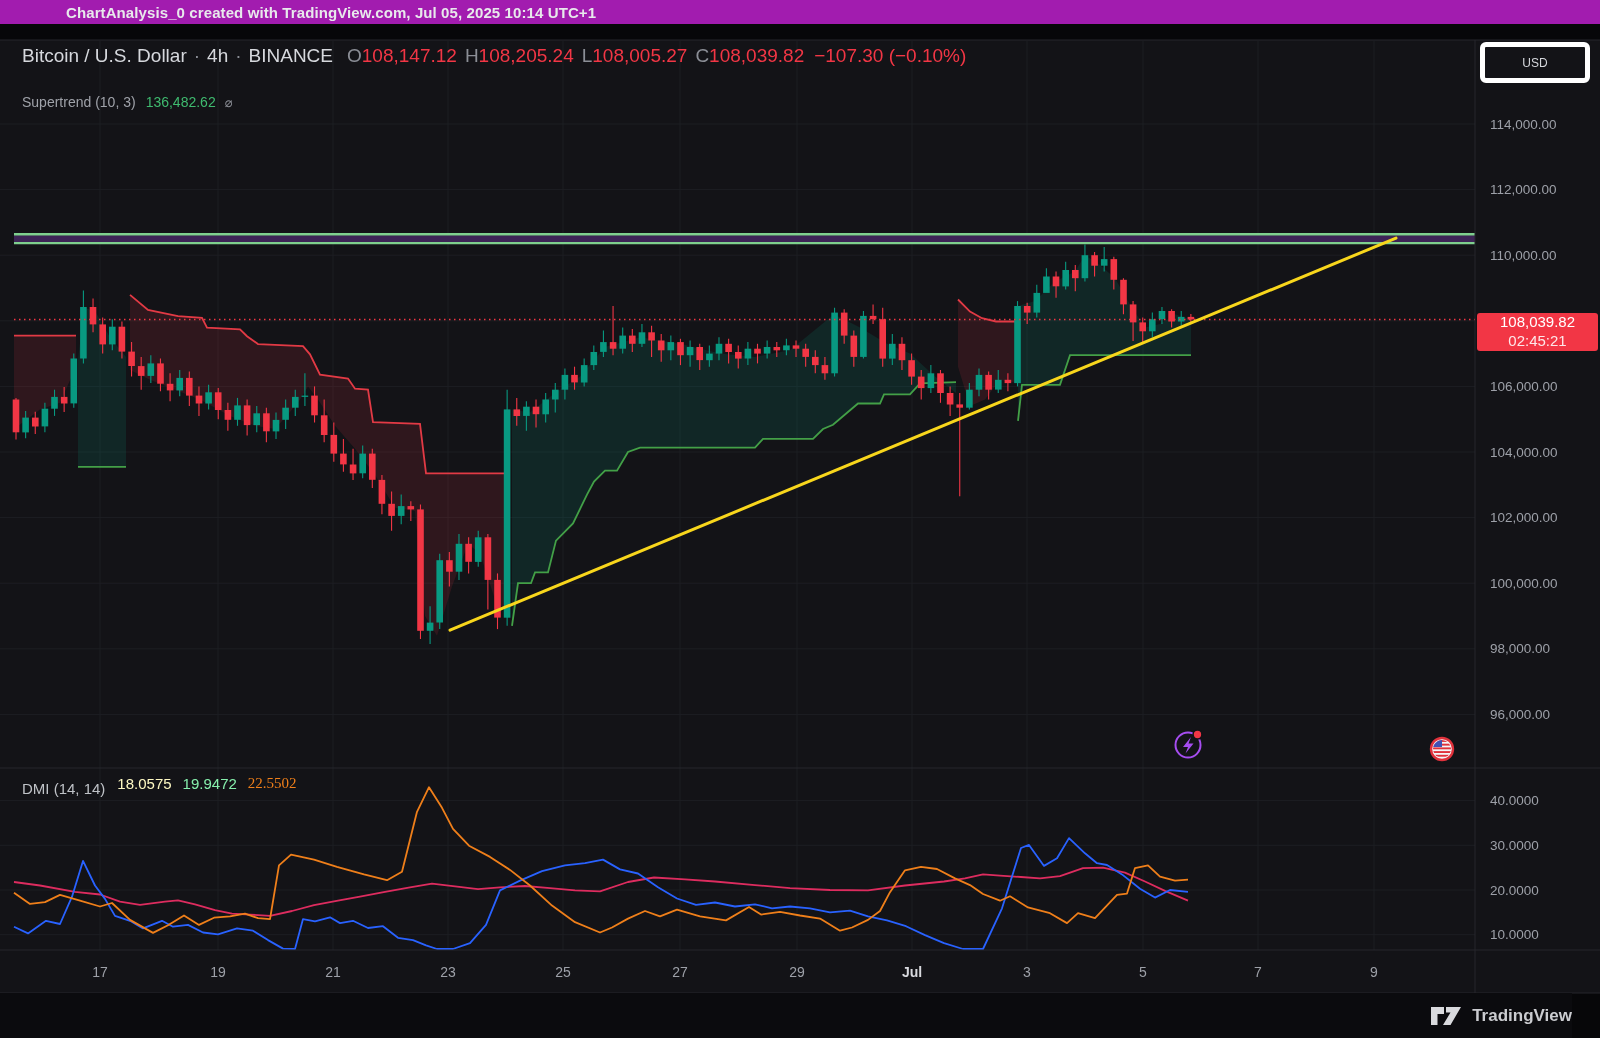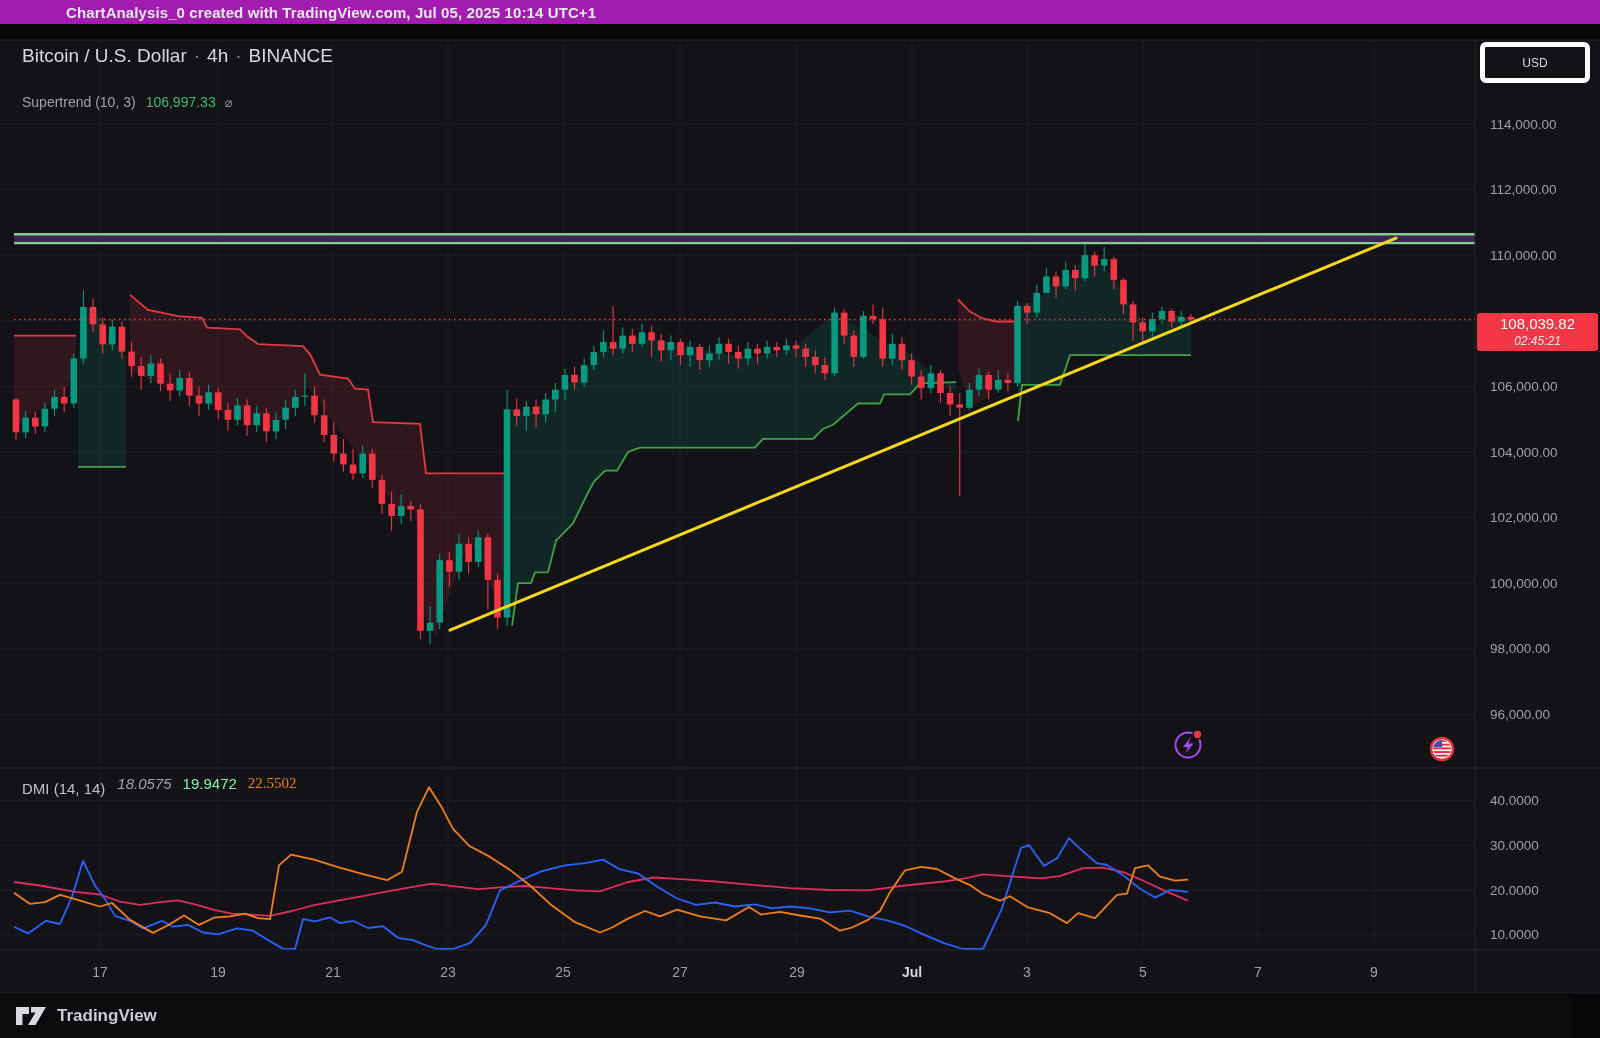--- a/index.html
+++ b/index.html
@@ -16,25 +16,25 @@
   .legend1 .v{color:#f23645;}
   .legend1 .chg{color:#f23645;margin-left:2px;}
   .legend2{left:22px;top:69px;height:18px;display:flex;align-items:center;font-size:14px;color:#9fa2a9;white-space:nowrap;margin-top:24px;}
   .legend2 .val{margin-left:10px;}
   .legend2 .ico{margin-left:9px;color:#8b8e96;font-size:13px;}
   .usd-btn{left:1480px;top:42px;width:100px;height:31px;border:5px solid #ffffff;border-radius:6px;
     display:flex;align-items:center;justify-content:center;color:#d5d7dc;font-size:12px;cursor:pointer;background:transparent;}
   .price-tag{left:1477px;top:313px;width:121px;height:38px;background:#f23645;border-radius:3px;
     display:flex;flex-direction:column;align-items:center;justify-content:center;line-height:1.25;}
   .price-tag .p{color:#fff;font-size:15px;}
-  .price-tag .cd{color:rgba(255,255,255,.88);font-size:12px;font-style:italic;}
+  .price-tag .cd{color:rgba(255,255,255,.88);font-size:15px;}
   .dmi-legend{left:22px;top:774px;height:18px;display:flex;align-items:center;font-size:15px;white-space:nowrap;}
   .dmi-legend .t{color:#bfc2c7;margin-right:12px;margin-top:11px;}
   .dmi-legend b{font-weight:400;margin-right:11px;}
-  .bottombar{left:0;top:993px;width:1572px;height:45px;background:#0b0b0e;display:flex;align-items:center;}
+  .bottombar{left:0;top:993px;width:1572px;height:45px;background:#0b0b0e;display:flex;align-items:center;justify-content:flex-end;}
   .bottombar .brand{color:#cbccd0;font-size:17px;font-weight:700;margin-left:9px;}
 </style>
 </head>
 <body>
 
 <div id="app">
   <svg id="plot" width="1600" height="1038">
       <rect x="0" y="40" width="1600" height="953" fill="#131317"></rect>
       <g>
         <line x1="100" y1="41" x2="100" y2="950" stroke="#1d1e23" stroke-width="1"></line>
@@ -400,38 +400,45 @@
   <div class="topbar abs">
     <span>ChartAnalysis_0 created with TradingView.com, Jul 05, 2025 10:14 UTC+1</span>
   </div>
 
   <div class="legend1 abs">
     <span>Bitcoin / U.S. Dollar</span>
     <span class="sep">·</span>
     <span>4h</span>
     <span class="sep">·</span>
     <span>BINANCE</span>
+    <span class="ohlc">
+      <span class="pair"><span class="k">O</span><span class="v">108,147.12</span></span>
+      <span class="pair"><span class="k">H</span><span class="v">108,205.24</span></span>
+      <span class="pair"><span class="k">L</span><span class="v">108,005.27</span></span>
+      <span class="pair"><span class="k">C</span><span class="v">108,039.82</span></span>
+      <span class="chg">−107.30 (−0.10%)</span>
+    </span>
   </div>
 
   <div class="legend2 abs">
     <span>Supertrend (10, 3)</span>
-    <span class="val" id="st-val" style="color: rgb(63, 186, 111);">106,997.33</span>
+    <span class="val" id="st-val" style="color: rgb(63, 186, 111);">136,482.62</span>
     <span class="ico">⌀</span>
   </div>
 
   <div class="usd-btn abs">USD</div>
 
   <div class="price-tag abs">
     <span class="p">108,039.82</span>
     <span class="cd">02:45:21</span>
   </div>
 
   <div class="dmi-legend" style="position:absolute;">
     <span class="t">DMI (14, 14)</span>
-    <b id="dmi-adx" style="color: #a3a3a3; font-style: italic;">18.0575</b>
+    <b id="dmi-adx" style="color: #fef9c3;">18.0575</b>
     <b id="dmi-plus" style="color: #86efac;">19.9472</b>
     <b id="dmi-minus" style="color: rgb(239, 127, 26); font-family: Liberation Serif, serif;">22.5502</b>
   </div>
 
   <div class="bottombar abs">
     <svg width="34" height="26" viewBox="0 0 34 26" style="margin-left:14px">
       <path d="M2 4 h13 v7 h-6.5 v11 h-6.5 z" fill="#d9dadd"></path>
       <path d="M17 4 h15 l-10.5 18 h-7.5 l7.5 -12.5 h-4.5 z" fill="#d9dadd"></path>
     </svg>
     <span class="brand">TradingView</span>

